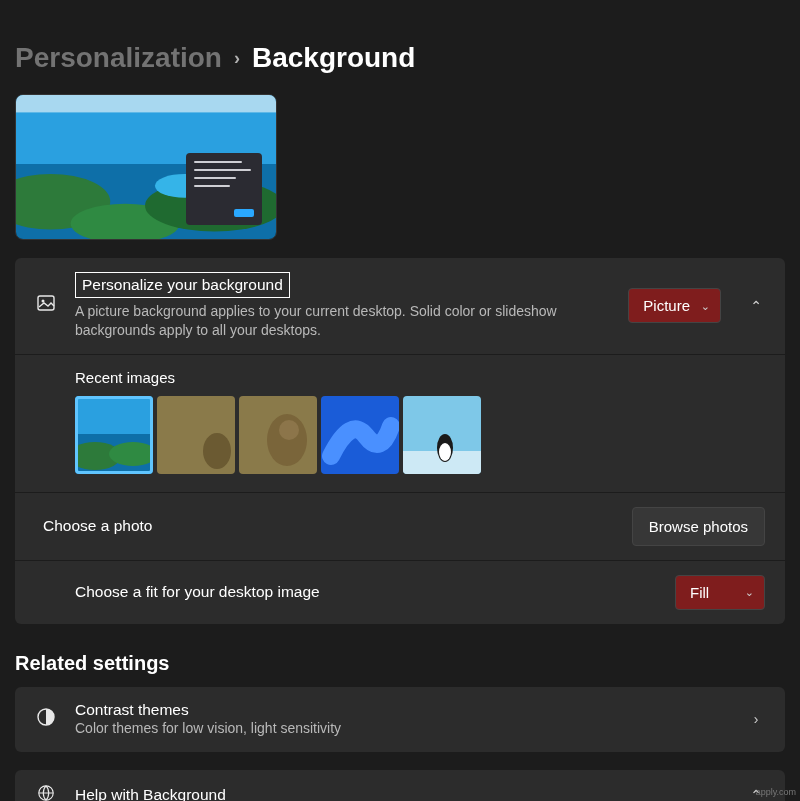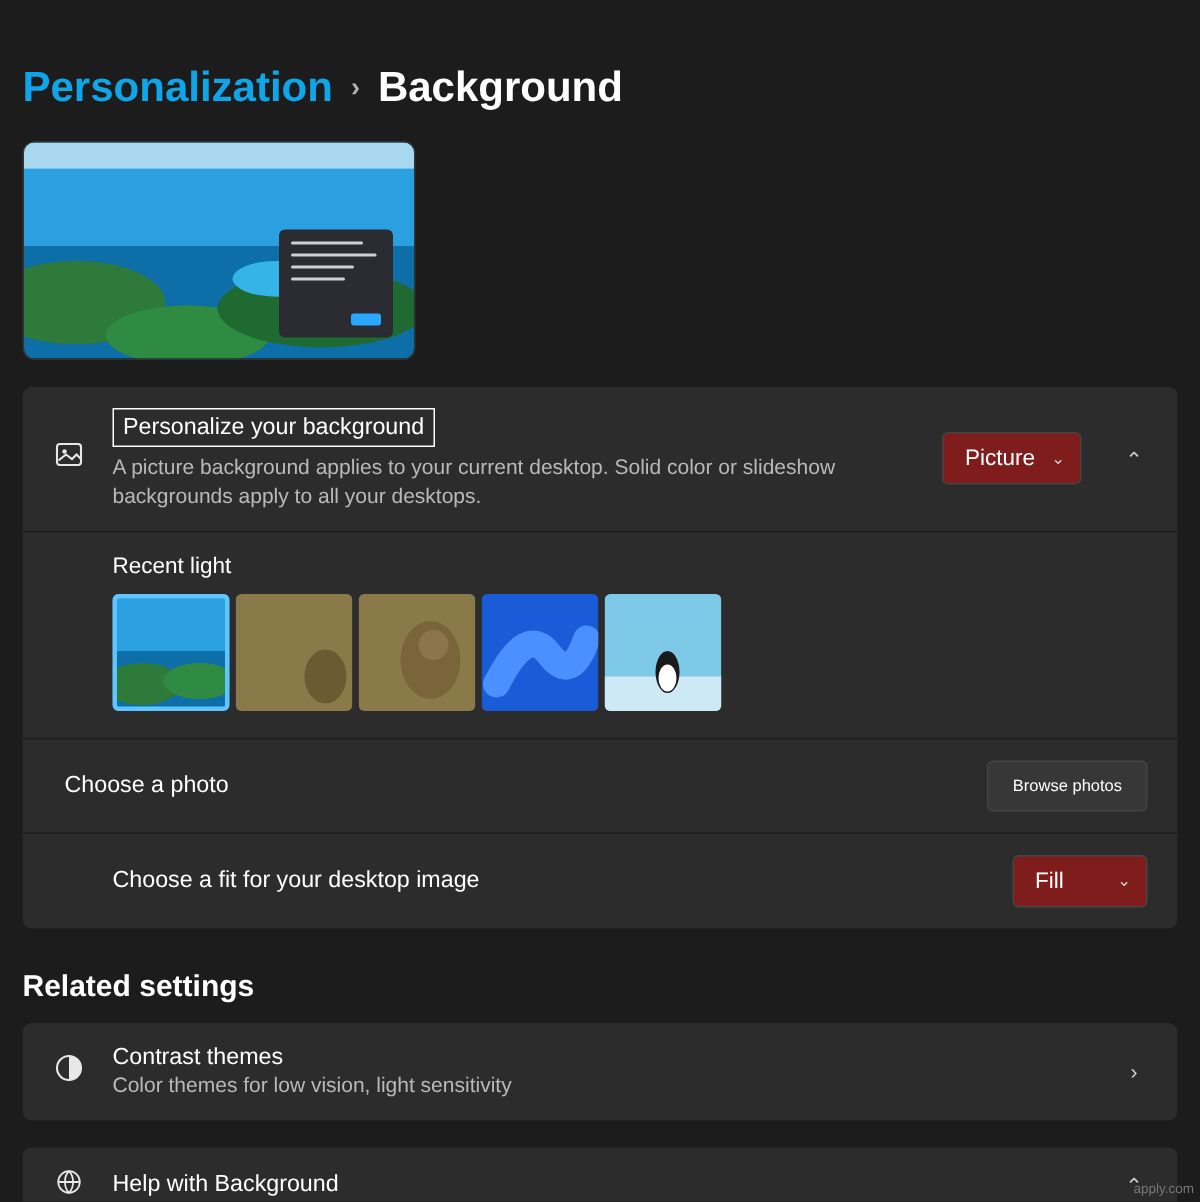--- a/index.html
+++ b/index.html
@@ -12,21 +12,21 @@
     overflow: hidden;
   }
   .breadcrumb {
     display: flex;
     align-items: center;
     gap: 12px;
     padding: 42px 15px 20px 15px;
     font-size: 28px;
     font-weight: 600;
   }
-  .breadcrumb .parent { color: #0ea5e9; cursor: pointer; }
+  .breadcrumb .parent { color: #737373; cursor: pointer; }
   .breadcrumb .chev { color: #b0b0b0; font-size: 18px; }
   .breadcrumb .current { color: #ffffff; }
 
   .preview-wrap {
     margin: 0 15px 18px 15px;
     width: 262px;
     height: 146px;
     border-radius: 8px;
     border: 1px solid #333;
     background: #111;
@@ -75,21 +75,21 @@
     background:#7f1d1d; border:1px solid #444; color:#fff;
     border-radius:4px; padding:8px 30px 8px 14px; font-size:15px;
     position:relative; cursor:pointer; min-width:90px; text-align:left;
   }
   .select-btn .chev-down{
     position:absolute; right:10px; top:50%; transform:translateY(-50%);
     font-size:11px; color:#cfcfcf;
   }
   .action-btn{
     background:#373737; border:1px solid #444; color:#fff;
-    border-radius:4px; padding:10px 16px; font-size:11px; cursor:pointer;
+    border-radius:4px; padding:10px 16px; font-size:15px; cursor:pointer;
   }
   .expand-chev{
     width:18px; text-align:center; font-size:14px; color:#d0d0d0;
     margin-left:8px; cursor:pointer; flex-shrink:0;
   }
 
   .recent-row { flex-direction: column; align-items: flex-start; gap:10px; padding-bottom:18px;}
   .recent-label{ font-size:15px; color:#ffffff; }
   .thumbs{ display:flex; gap:4px; }
   .thumb{
@@ -155,21 +155,21 @@
       <div class="desc">A picture background applies to your current desktop. Solid color or slideshow backgrounds apply to all your desktops.</div>
     </div>
     <button class="select-btn">
       <span>Picture</span>
       <span class="chev-down">⌄</span>
     </button>
     <div class="expand-chev">⌃</div>
   </div>
 
   <div class="row recent-row" style="padding-left:60px;">
-    <div class="recent-label">Recent light</div>
+    <div class="recent-label">Recent images</div>
     <div class="thumbs">
       <div class="thumb selected">
         <svg viewBox="0 0 78 78">
             <rect width="78" height="40" fill="#2aa0e0"></rect>
             <rect y="38" width="78" height="40" fill="#0e6fa8"></rect>
             <ellipse cx="20" cy="60" rx="26" ry="14" fill="#2d7a3a"></ellipse>
             <ellipse cx="58" cy="58" rx="24" ry="12" fill="#2f8a42"></ellipse>
           </svg>
       </div>
       <div class="thumb">

